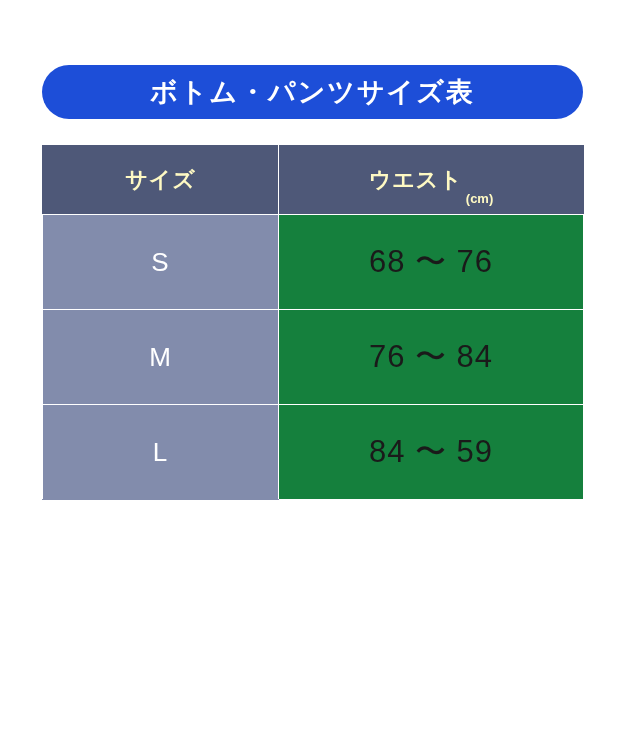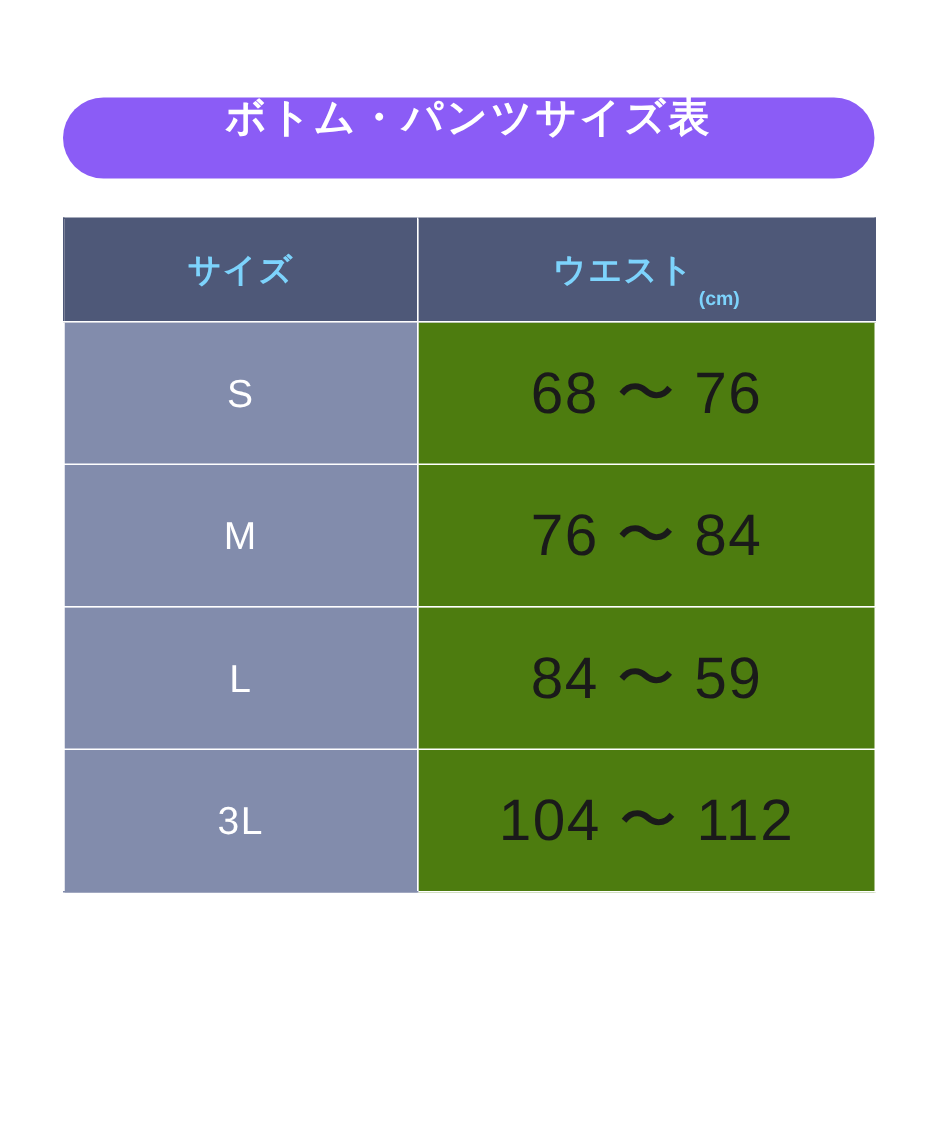--- a/index.html
+++ b/index.html
@@ -18,23 +18,24 @@
     width: 625px;
     height: 750px;
     box-sizing: border-box;
   }
   .title-banner {
     position: absolute;
     left: 42px;
     top: 65px;
     width: 541px;
     height: 54px;
-    background: #8b5cf6;
+    background: #1d4ed8;
     border-radius: 27px;
     display: flex;
+    align-items: center;
     justify-content: center;
   }
   .title-banner-text {
     color: #ffffff;
     font-size: 27px;
     font-weight: bold;
     letter-spacing: 2px;
     line-height: 1;
   }
   .size-table {
@@ -49,21 +50,21 @@
   .size-table col.c2 { width: 305px; }
 
   .size-table th, .size-table td {
     border: 1px solid #ffffff;
     padding: 0;
     margin: 0;
   }
   .head-row th {
     height: 68px;
     background: #4e5878;
-    color: #7dd3fc;
+    color: #fef9c3;
     font-size: 22px;
     font-weight: bold;
     letter-spacing: 1px;
     vertical-align: middle;
     border-top: 1px solid #4e5878;
   }
   .head-row th.head-left {
     border-left: 1px solid #4e5878;
   }
   .head-row th.head-right {
@@ -84,23 +85,23 @@
     text-align: center;
   }
   .cell-size {
     background: #828cac;
     color: #ffffff;
     font-size: 26px;
     letter-spacing: 1px;
     border-left: 1px solid #828cac;
   }
   .cell-waist {
-    background: #4d7c0f;
+    background: #15803d;
     color: #1a1a1a;
-    font-size: 39px;
+    font-size: 31px;
     letter-spacing: 1px;
     border-right: 1px solid #4e5878;
     border-top: 1px solid #4e5878;
     border-bottom: 1px solid #4e5878;
     border-left: 1px solid #4e5878;
   }
   .body-row:last-child .cell-size {
     border-bottom: 1px solid #828cac;
   }
 </style>
@@ -134,20 +135,16 @@
         <td class="cell-waist">68 〜 76</td>
       </tr>
       <tr class="body-row">
         <td class="cell-size">M</td>
         <td class="cell-waist">76 〜 84</td>
       </tr>
       <tr class="body-row">
         <td class="cell-size">L</td>
         <td class="cell-waist">84 〜 59</td>
       </tr>
-      <tr class="body-row">
-        <td class="cell-size">3L</td>
-        <td class="cell-waist">104 〜 112</td>
-      </tr>
     </tbody>
   </table>
 
 </div>
 
 </body></html>

